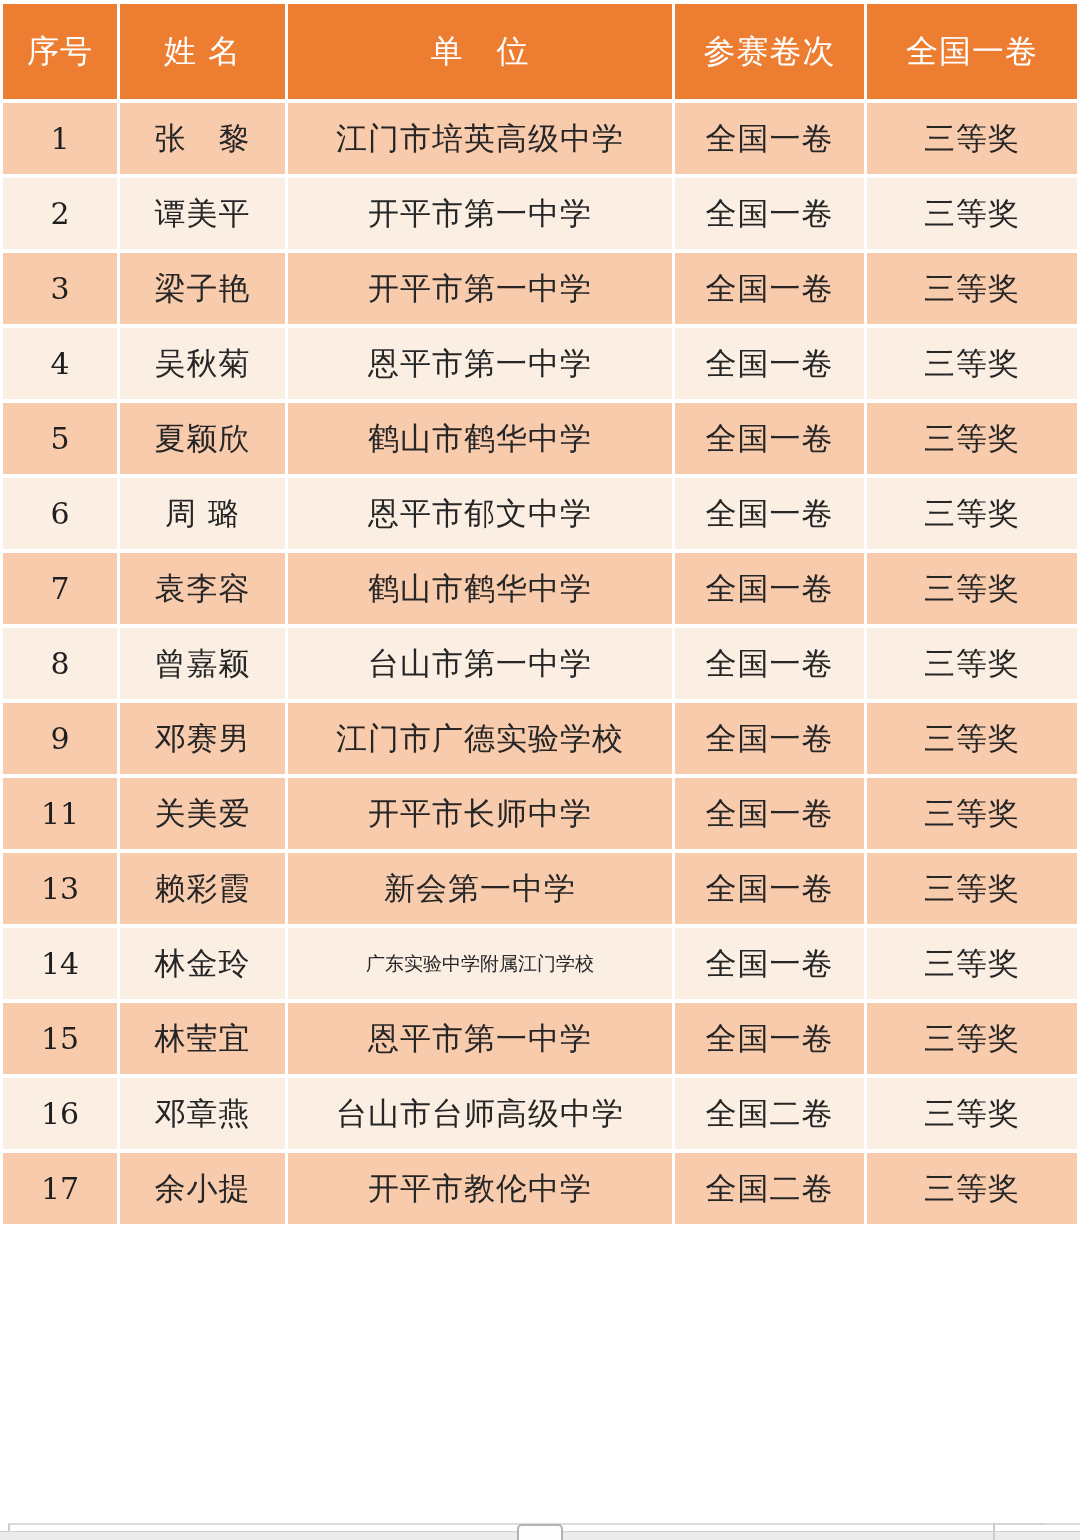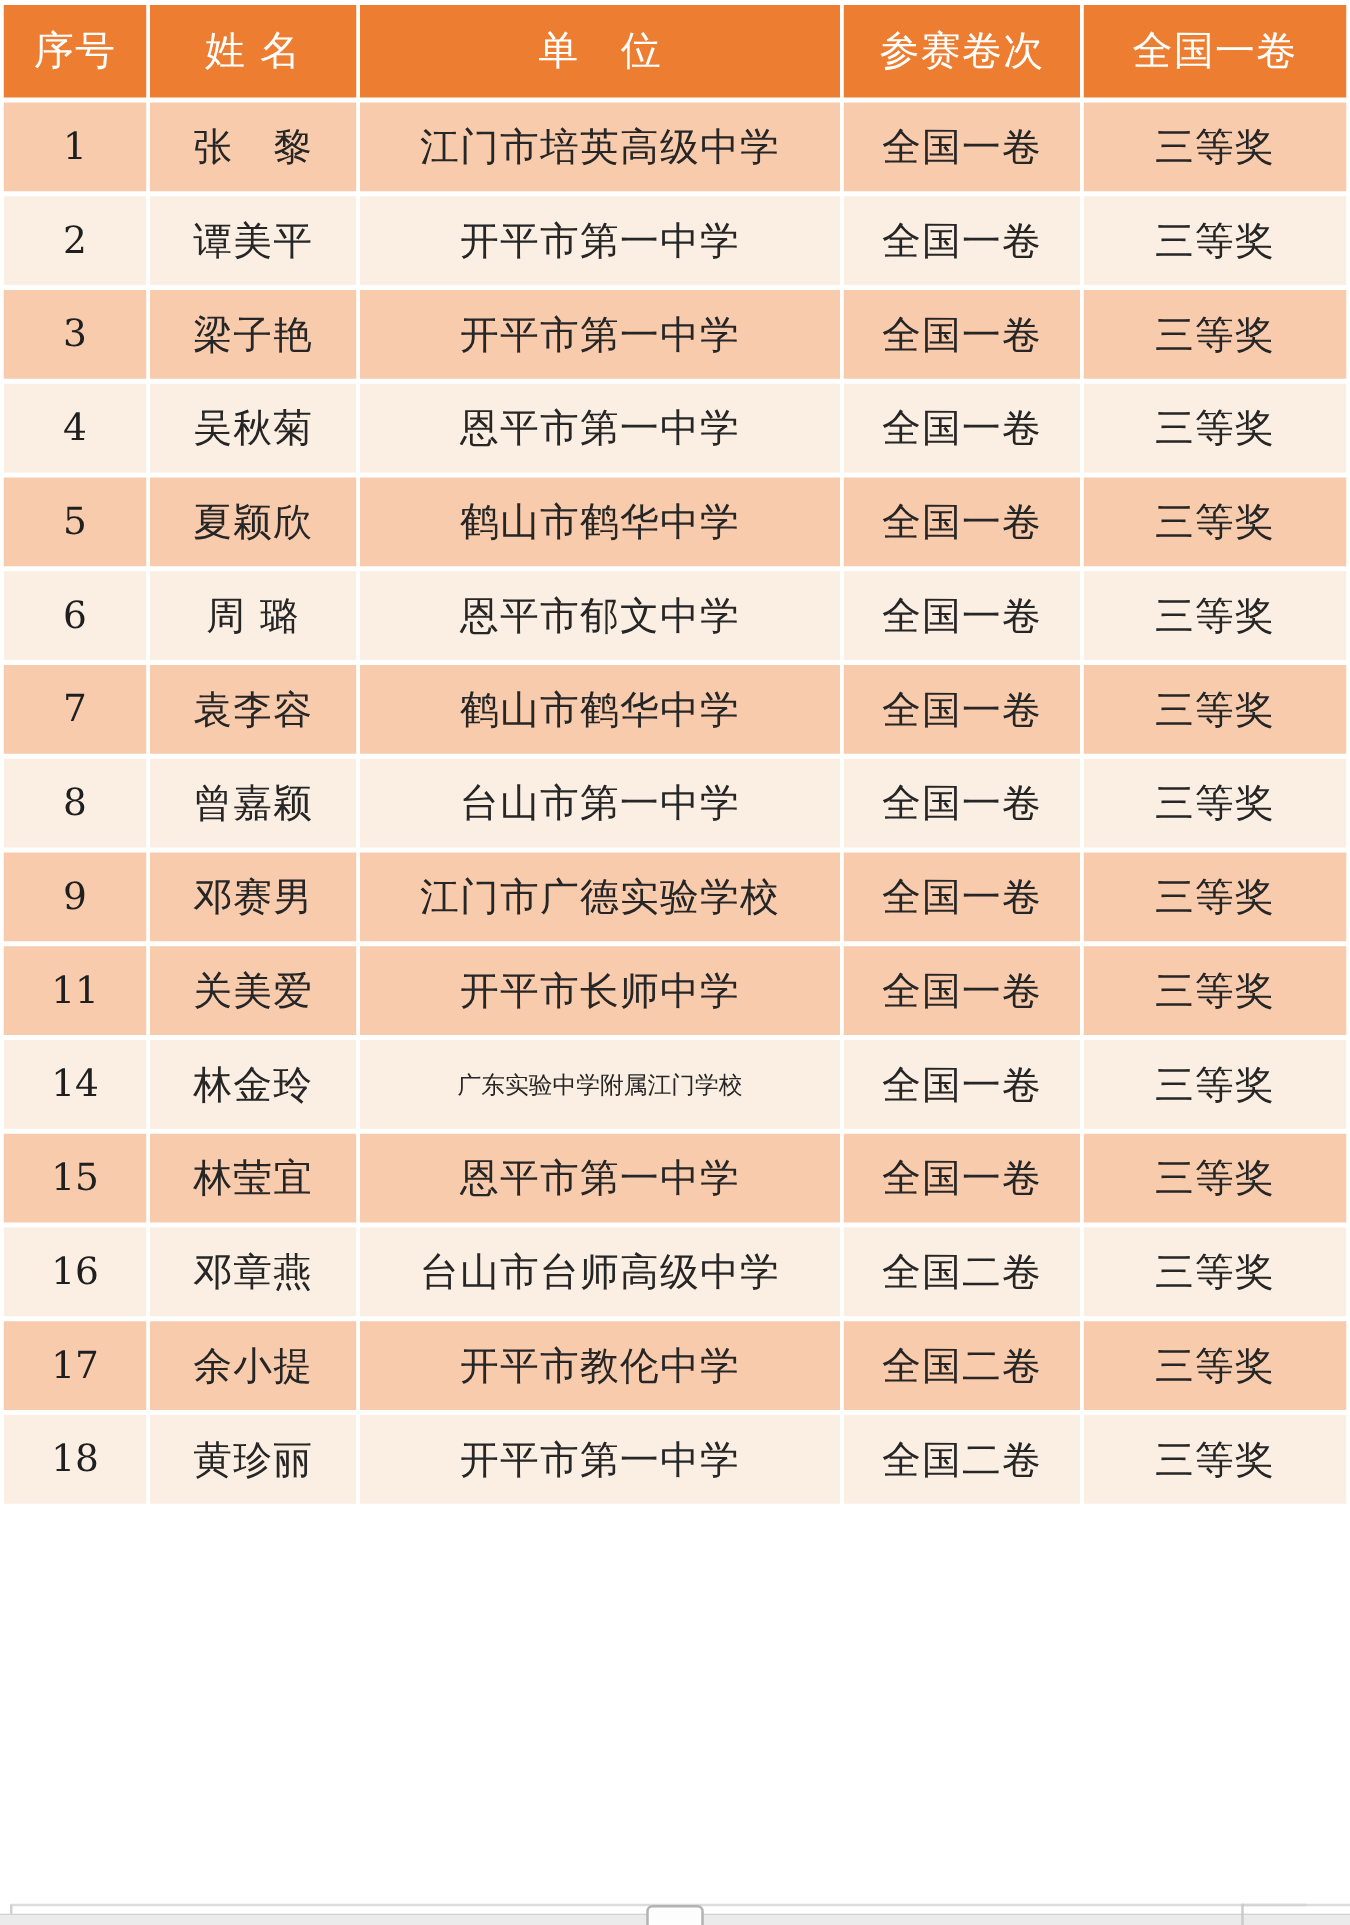--- a/index.html
+++ b/index.html
@@ -22,21 +22,21 @@
   col.c-name  { width: 165px; }
   col.c-unit  { width: 384px; }
   col.c-paper { width: 189px; }
   col.c-award { width: 210px; }
 
   th {
     background: #ED7D31;
     color: #ffffff;
     font-size: 32px;
     font-weight: 500;
-    height: 74px;
+    height: 95px;
     text-align: center;
     vertical-align: middle;
     letter-spacing: 1px;
   }
   td {
     height: 71px;
     text-align: center;
     vertical-align: middle;
     font-size: 31px;
     color: #262626;
@@ -181,20 +181,27 @@
           <td class="cell-paper">全国一卷</td>
           <td class="cell-award">三等奖</td>
         </tr>
         <tr class="dark">
           <td class="cell-num">11</td>
           <td class="cell-name">关美爱</td>
           <td class="cell-unit">开平市长师中学</td>
           <td class="cell-paper">全国一卷</td>
           <td class="cell-award">三等奖</td>
         </tr>
+        <tr class="dark">
+          <td class="cell-num">13</td>
+          <td class="cell-name">赖彩霞</td>
+          <td class="cell-unit">新会第一中学</td>
+          <td class="cell-paper">全国一卷</td>
+          <td class="cell-award">三等奖</td>
+        </tr>
         <tr class="light">
           <td class="cell-num">14</td>
           <td class="cell-name">林金玲</td>
           <td class="cell-unit unit-small">广东实验中学附属江门学校</td>
           <td class="cell-paper">全国一卷</td>
           <td class="cell-award">三等奖</td>
         </tr>
         <tr class="dark">
           <td class="cell-num">15</td>
           <td class="cell-name">林莹宜</td>
@@ -206,27 +213,20 @@
           <td class="cell-num">16</td>
           <td class="cell-name">邓章燕</td>
           <td class="cell-unit">台山市台师高级中学</td>
           <td class="cell-paper">全国二卷</td>
           <td class="cell-award">三等奖</td>
         </tr>
         <tr class="dark">
           <td class="cell-num">17</td>
           <td class="cell-name">余小提</td>
           <td class="cell-unit">开平市教伦中学</td>
-          <td class="cell-paper">全国二卷</td>
-          <td class="cell-award">三等奖</td>
-        </tr>
-        <tr class="light">
-          <td class="cell-num">18</td>
-          <td class="cell-name">黄珍丽</td>
-          <td class="cell-unit">开平市第一中学</td>
           <td class="cell-paper">全国二卷</td>
           <td class="cell-award">三等奖</td>
         </tr>
       </tbody>
   </table>
 
   <div class="bottom-area">
     <div class="sb-topline"></div>
     <div class="sb-left-cap"></div>
     <div class="sb-track"></div>

